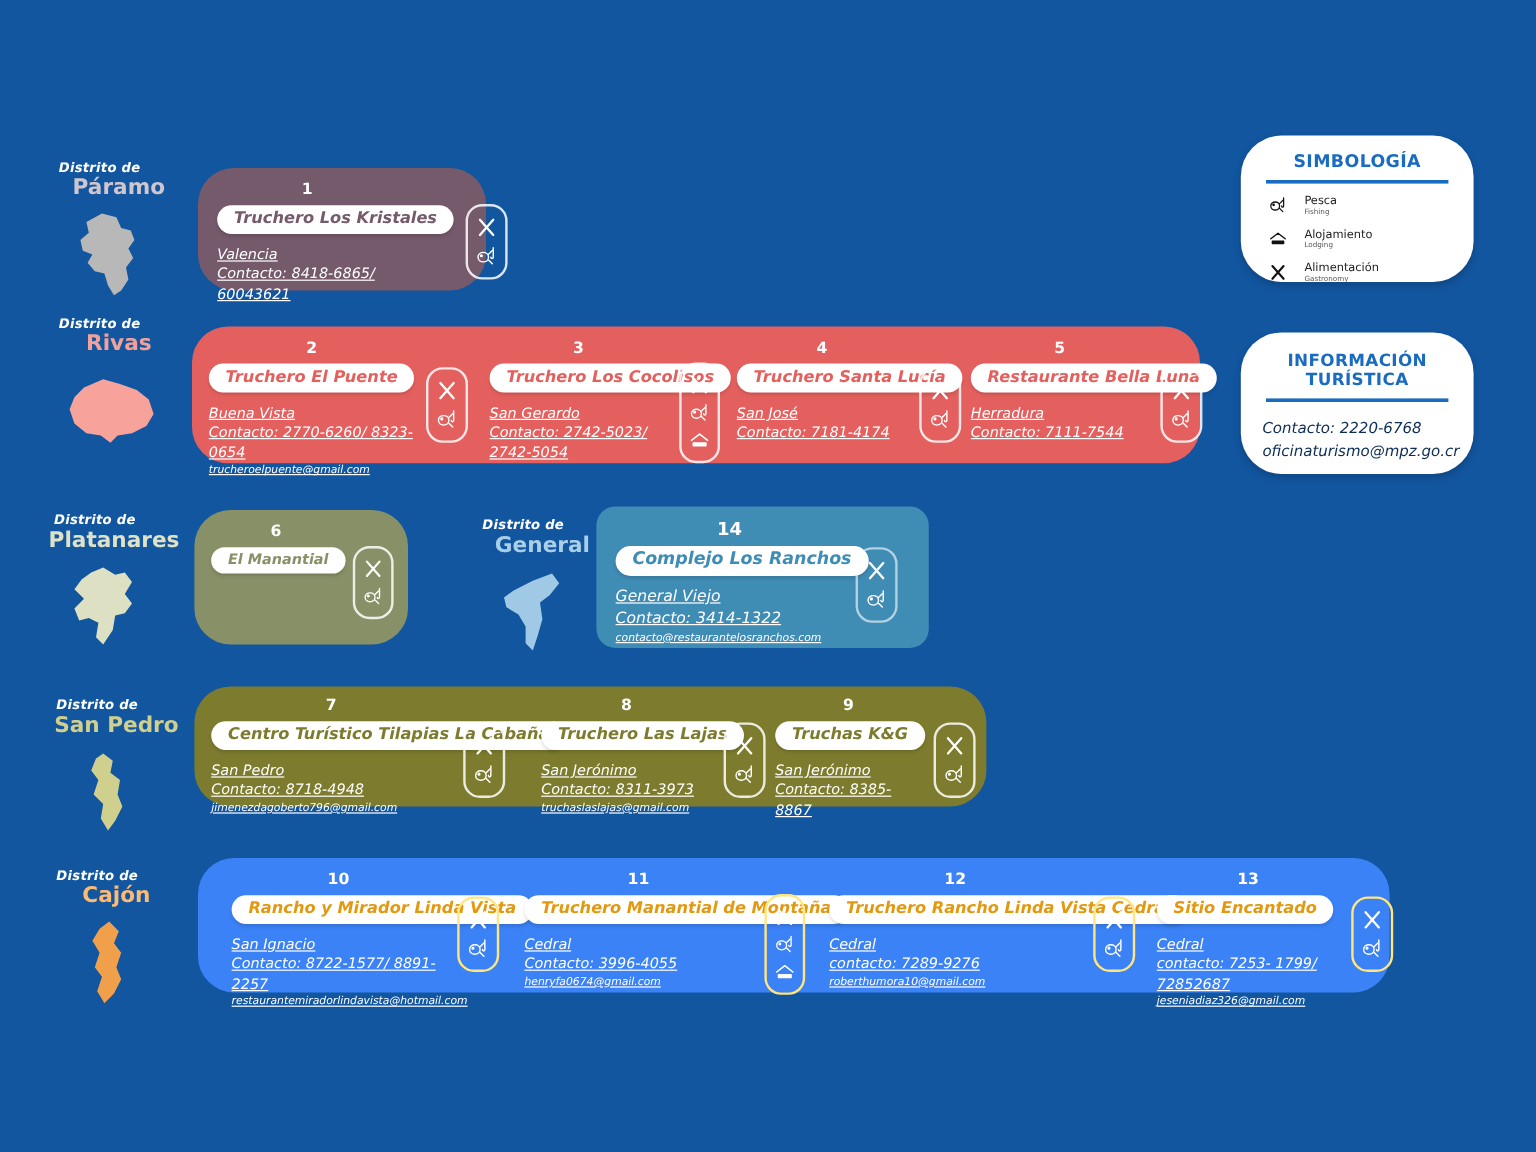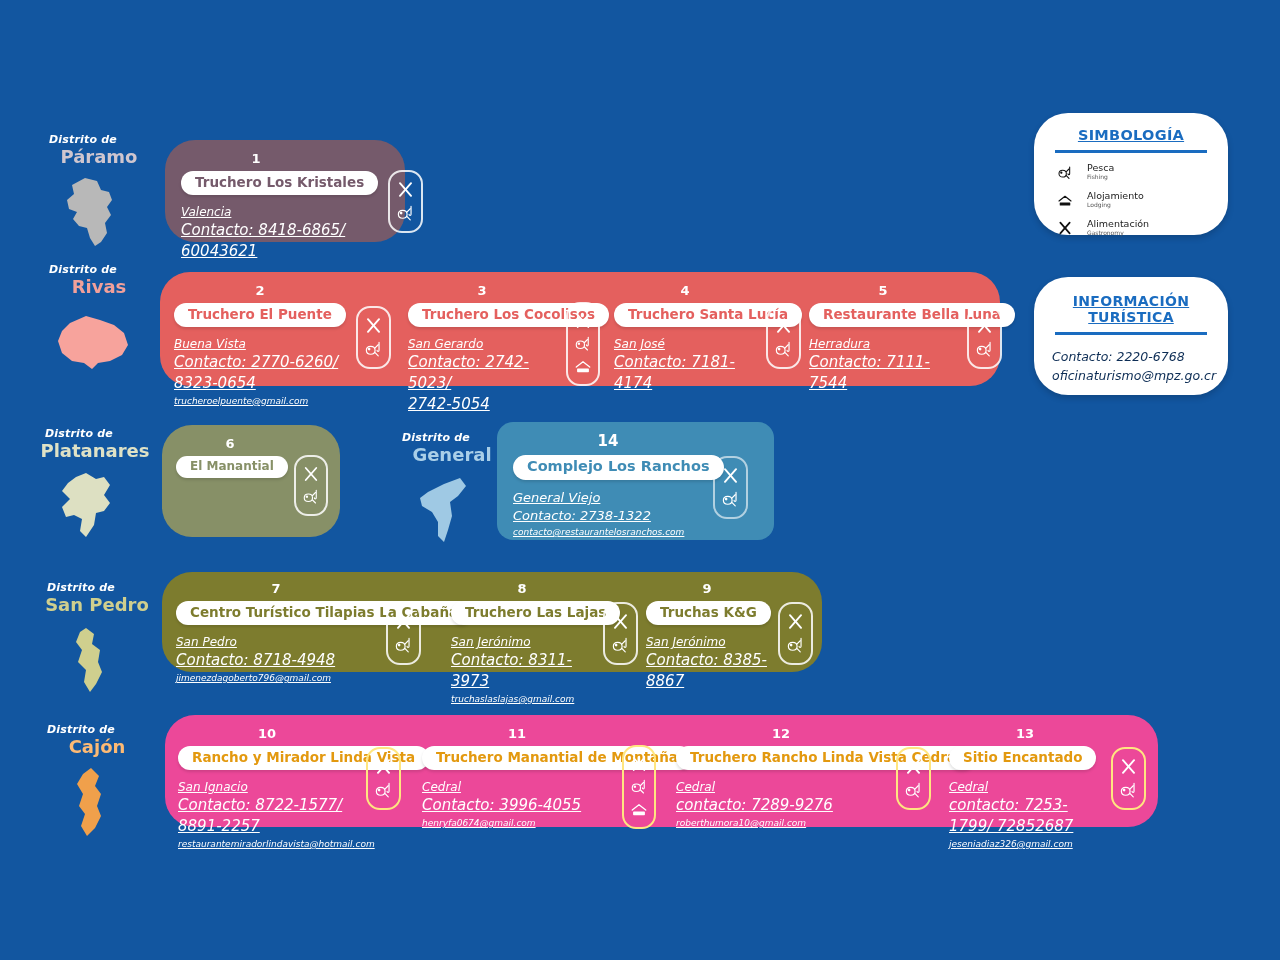--- a/index.html
+++ b/index.html
@@ -39,27 +39,27 @@
   .entry { position: relative; display: flex; align-items: flex-start; }
   .entry-body { display: flex; flex-direction: column; }
   .entry-num {
     font-size: 13px; font-weight: bold; color: #ffffff;
     text-align: center; line-height: 1; margin-bottom: 6px;
   }
   .entry-pill {
     display: inline-block; align-self: flex-start;
     background: #ffffff; border-radius: 14px;
     padding: 4px 14px 5px 14px;
-    font-weight: bold; font-size: 13.5px;
+    font-style: italic; font-weight: bold; font-size: 13.5px;
     line-height: 1.1; white-space: nowrap;
     box-shadow: 0 2px 3px rgba(0,0,0,.13);
   }
   .entry-lines { margin-top: 9px; color: #ffffff; font-style: italic; text-decoration: underline; }
   .entry-lines .l-place { font-size: 12px; line-height: 1.38; }
-  .entry-lines .l-contact { font-size: 15px; line-height: 1.38; }
+  .entry-lines .l-contact { font-size: 12px; line-height: 1.38; }
   .entry-lines .l-mail { font-size: 9px; line-height: 1.45; margin-top: 1px; }
 
   
   .icon-box {
     border: 2px solid rgba(255,255,255,.85);
     border-radius: 14px;
     display: flex; flex-direction: column; align-items: center;
     justify-content: center; gap: 5px;
     padding: 8px 6px;
     margin-left: 10px;
@@ -68,25 +68,24 @@
   .icon-box svg { display: block; }
 
   
   .panel {
     position: absolute; background: #ffffff; border-radius: 34px;
     box-shadow: 0 3px 6px rgba(0,0,0,.18);
   }
   .panel-title {
     text-align: center; color: #1a6cc0; font-weight: bold;
     letter-spacing: .3px;
-    text-decoration: underline;
   }
   .panel-rule { height: 3px; background: #1a6cc0; margin: 7px auto 0 auto; }
 
-  .legend-row { display: flex; align-items: flex-end; gap: 11px; margin-top: 10px; }
+  .legend-row { display: flex; align-items: flex-start; gap: 11px; margin-top: 10px; }
   .legend-ico { width: 22px; display: flex; justify-content: center; }
   .legend-txt .lg-es { font-size: 9.5px; color: #222; line-height: 1.15; }
   .legend-txt .lg-en { font-size: 6px; color: #555; line-height: 1.15; }
 
   .info-lines { font-style: italic; color: #0d2d55; font-size: 12.5px; line-height: 1.55; }
 </style>
 </head>
 <body>
 
 <div id="stage">
@@ -325,21 +324,21 @@
     </div>
   </div>
 
   <div class="row-card" style="left:497px; top:422px; width:277px; height:118px; background:#3f8cb5; padding:12px 16px; border-radius:16px;">
     <div class="entry">
       <div class="entry-body" style="width:190px">
         <div class="entry-num" style="font-size:15px">14</div>
         <div class="entry-pill" style="color:#3f8cb5; font-size:14.5px">Complejo Los Ranchos</div>
         <div class="entry-lines">
           <div class="l-place" style="font-size:13px">General Viejo</div>
-          <div class="l-contact" style="font-size:13px">Contacto: 2738-1322</div>
+          <div class="l-contact" style="font-size:13px">Contacto: 3414-1322</div>
           <div class="l-mail">contacto@restaurantelosranchos.com</div>
         </div>
       </div>
       <div class="icon-box" style="margin-top:22px; border-color:rgba(255,255,255,.6)">
         <span>
           <svg width="19" height="19" viewBox="0 0 24 24" fill="none" stroke="#fff" stroke-width="2.4" stroke-linecap="round">
               <path d="M5 4 L19 20"></path>
               <path d="M19 4 L5 20"></path>
             </svg>
         </span>
@@ -434,21 +433,21 @@
             <path d="M3 13 c0-3 2.5-5 5.5-5 c3 0 5.5 2 5.5 5 c0 3-2.5 5-5.5 5 c-3 0-5.5-2-5.5-5Z"></path>
             <path d="M14 10 L18 6 M14 16 L18 20"></path>
               <circle cx="6.5" cy="11.5" r=".9" fill="#fff"></circle>
             <path d="M19 3 L19 13 c0 2-2.5 2-2.5 0"></path>
           </svg>
         </span>
       </div>
     </div>
   </div>
 
-  <div class="row-card" style="left:165px; top:715px; width:993px; height:112px; background:#ec4899; padding:12px 13px;">
+  <div class="row-card" style="left:165px; top:715px; width:993px; height:112px; background:#3b82f6; padding:12px 28px;">
 
     <div class="entry" style="width:222px">
       <div class="entry-body" style="width:178px">
         <div class="entry-num">10</div>
         <div class="entry-pill" style="color:#e3990f">Rancho y Mirador Linda Vista</div>
         <div class="entry-lines">
           <div class="l-place">San Ignacio</div>
           <div class="l-contact">Contacto: 8722-1577/ 8891-2257</div>
           <div class="l-mail">restaurantemiradorlindavista@hotmail.com</div>
         </div>

